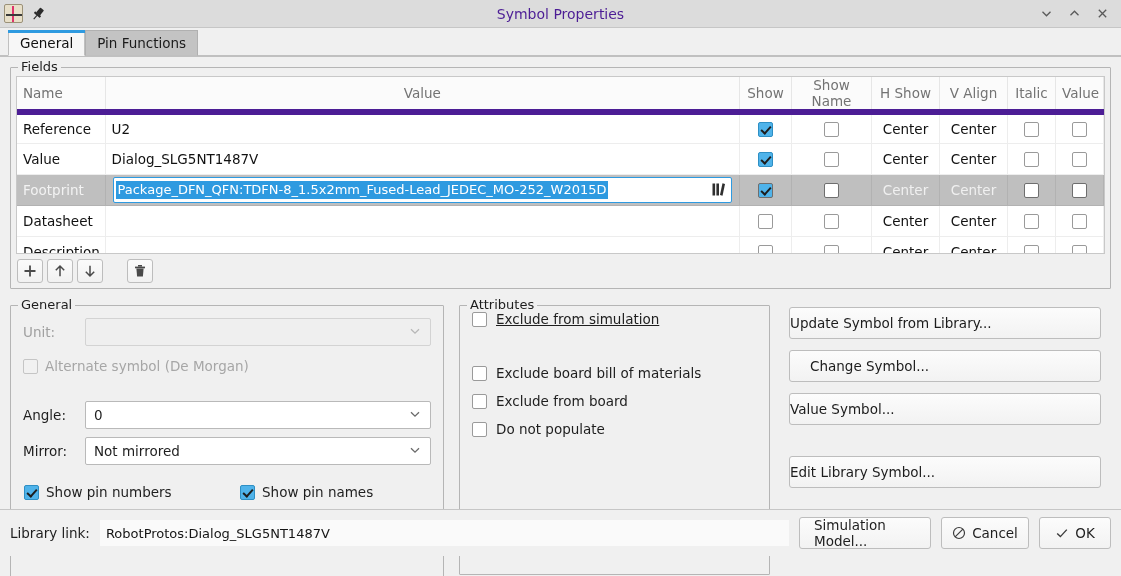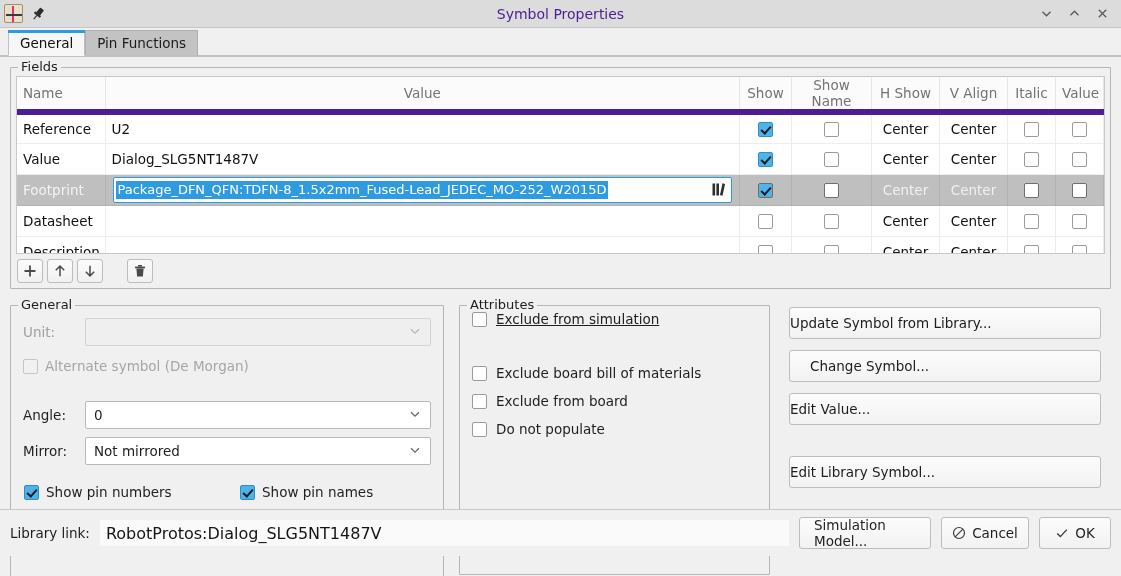--- a/index.html
+++ b/index.html
@@ -313,21 +313,21 @@
     gap: 10px;
   }
   .liblink-label { font-size: 13.5px; flex: 0 0 auto; }
   .liblink-value {
     flex: 1 1 auto;
     height: 26px;
     background: #fafafa;
     border: 1px solid transparent;
     display: flex; align-items: center;
     padding: 0 5px;
-    font-size: 16px;
+    font-size: 13px;
     color: #151515;
   }
   .dlg-btn {
     height: 32px;
     background: linear-gradient(#fcfcfc,#f2f2f2);
     border: 1px solid #bdbdbd;
     border-radius: 3px;
     display: flex; align-items: center; justify-content: center;
     gap: 6px;
     font-size: 13.5px;
@@ -588,21 +588,21 @@
     </div>
   </div>
 
   <div class="action-btn" style="top:250px;">
     <span>Update Symbol from Library...</span>
   </div>
   <div class="action-btn" style="top:293px;padding-left:20px;">
     <span>Change Symbol...</span>
   </div>
   <div class="action-btn" style="top:336px;">
-    <span>Edit Value...</span>
+    <span>Value Symbol...</span>
   </div>
   <div class="action-btn" style="top:399px;">
     <span>Edit Library Symbol...</span>
   </div>
 
   <div class="bottom-bar">
     <div class="liblink-label">Library link:</div>
     <div class="liblink-value">RobotProtos:Dialog_SLG5NT1487V</div>
     <div class="dlg-btn" id="btn-sim">
       <span>Simulation Model...</span>

